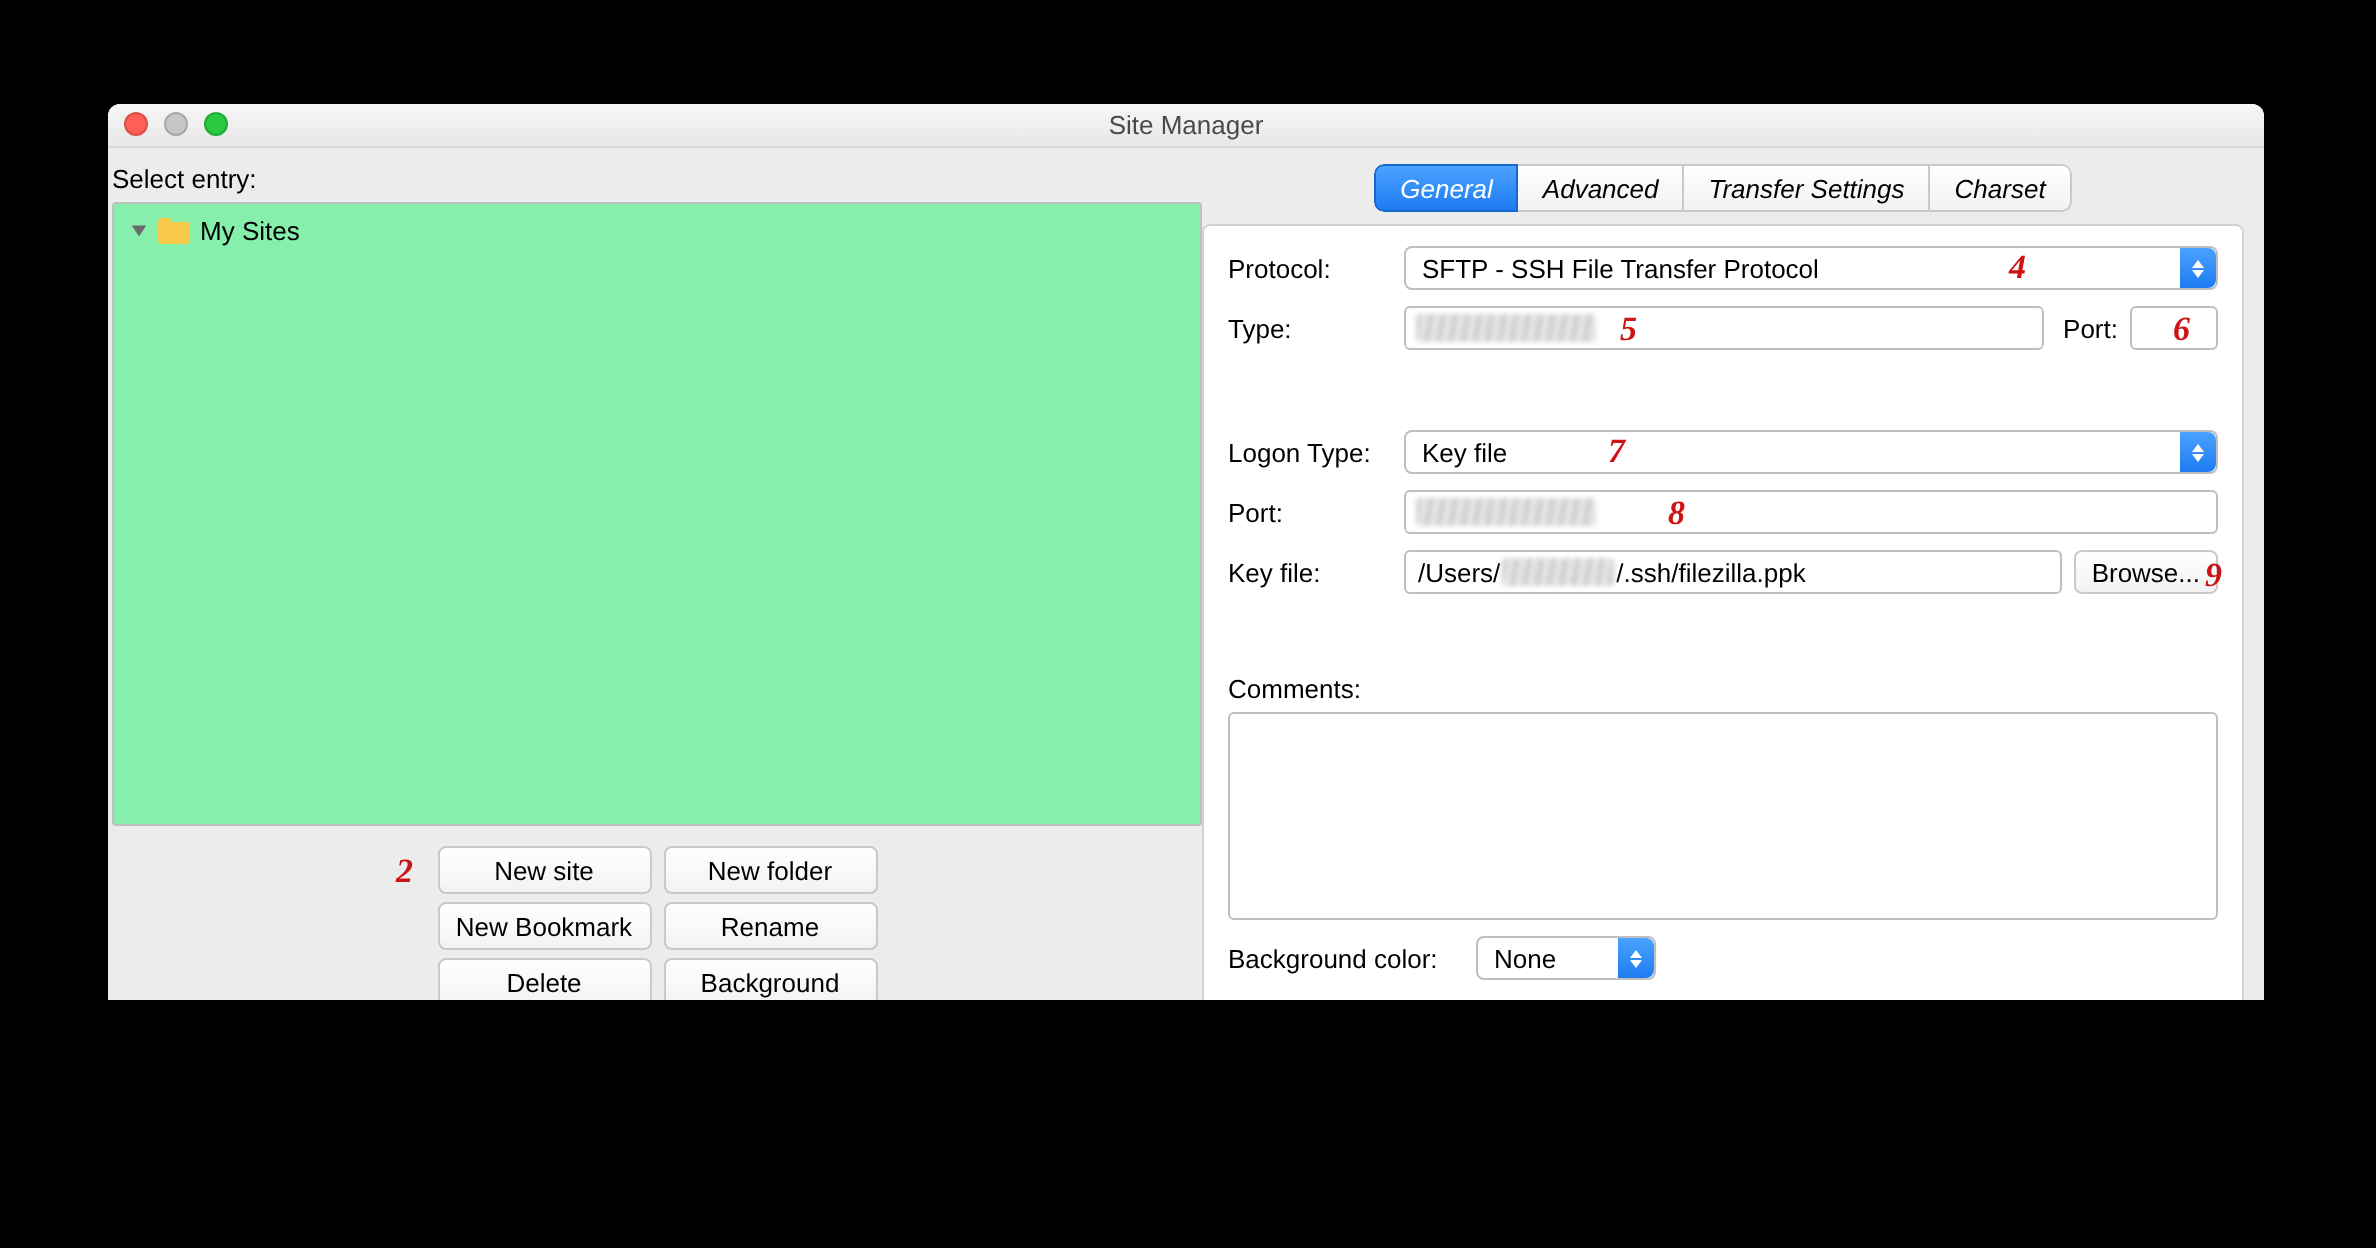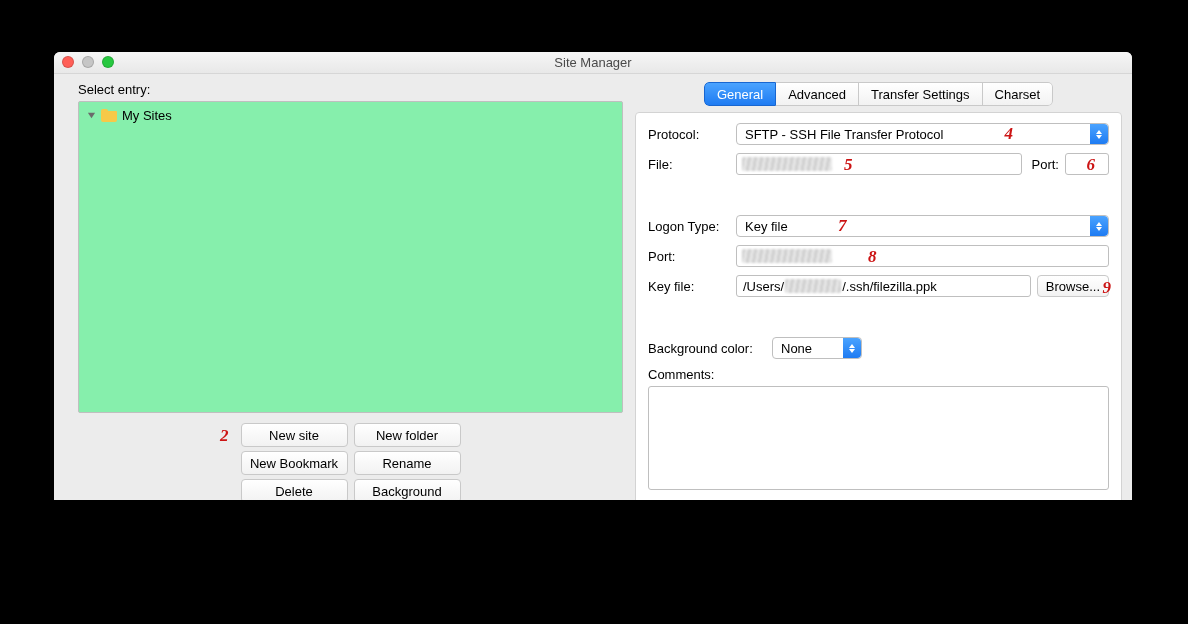--- a/index.html
+++ b/index.html
@@ -13,21 +13,21 @@
   .titlebar {
     height: 22px; display: flex; align-items: center; position: relative;
     background: linear-gradient(#f6f6f6,#e8e8e8); border-bottom: 1px solid #d6d6d6;
   }
   .traffic-lights { display: flex; gap: 8px; position: absolute; left: 8px; top: 4px; }
   .tl { width: 12px; height: 12px; border-radius: 50%; border: 0.5px solid rgba(0,0,0,0.15); }
   .tl.close { background: #ff5f57; }
   .tl.min   { background: #c6c6c6; }
   .tl.max   { background: #28c840; }
   .titlebar-title { margin: 0 auto; font-size: 13px; color: #4a4a4a; }
-  .content { flex: 1; display: flex; padding: 8px 10px 8px 24px; gap: 12px; }
+  .content { flex: 1; display: flex; padding: 8px 10px 8px 2px; }
   .left-pane { width: 545px; display: flex; flex-direction: column; }
   .select-label { font-size: 13px; margin-bottom: 4px; }
   .tree-box {
     flex: 0 0 312px; background: #86efac; border: 1px solid #bfbfbf; border-radius: 2px;
     padding: 4px 6px; overflow: auto; position: relative;
   }
   .tree-row { display: flex; align-items: center; height: 18px; font-size: 13px; }
   .tree-arrow { width: 12px; height: 12px; margin-right: 4px; display: inline-flex; align-items: center; justify-content: center; }
   .tree-arrow svg { width: 9px; height: 9px; }
   .folder-icon { width: 16px; height: 13px; margin-right: 5px; position: relative; }
@@ -51,21 +51,21 @@
   .mac-btn {
     background: linear-gradient(#ffffff,#f2f2f2); border: 1px solid #c9c9c9; border-radius: 4px;
     font-size: 13px; display: flex; align-items: center; justify-content: center; cursor: default;
     box-shadow: 0 1px 0 rgba(255,255,255,0.6) inset;
   }
   .mac-btn.primary {
     background: linear-gradient(#4aa3ff,#1e7bf2); color: #fff; border: 1px solid #1866d0;
   }
   .right-pane { flex: 1; display: flex; flex-direction: column; }
   .tab-bar { display: flex; justify-content: center; margin-bottom: 6px; height: 24px; }
-  .seg { display: flex; border-radius: 5px; overflow: hidden; }
+  .seg { display: flex; border-radius: 5px; overflow: hidden; font-style: italic; }
   .seg-tab {
     background: linear-gradient(#ffffff,#f2f2f2); border: 1px solid #c9c9c9; padding: 2px 12px;
     font-size: 13px; display: flex; align-items: center; cursor: default;
   }
   .seg-tab + .seg-tab { border-left: none; }
   .seg-tab.first { border-radius: 5px 0 0 5px; }
   .seg-tab.last  { border-radius: 0 5px 5px 0; }
   .seg-tab.active { background: linear-gradient(#4aa3ff,#1e7bf2); color: #fff; border-color: #1866d0; }
   .panel {
     background: #ffffff; border: 1px solid #d3d3d3; border-radius: 4px; padding: 10px 12px 14px 12px;
@@ -176,21 +176,21 @@
           <div class="form-row">
             <div class="form-label">Protocol:</div>
             <div class="dropdown" style="flex:1;">
               <span>SFTP - SSH File Transfer Protocol</span>
               <span class="arrows"></span>
             </div>
             <span class="annot" style="right: 96px; top: 1px;">4</span>
           </div>
 
           <div class="form-row">
-            <div class="form-label">File:</div>
+            <div class="form-label">Type:</div>
             <div style="flex:1; position:relative;">
               <input class="text-input" style="width: 100%;" value="">
               <span class="smudge" style="position:absolute; left:6px; top:4px; width:90px;"></span>
             </div>
             <span class="annot" style="left: 196px; top: 2px;">5</span>
             <div style="margin-left:4px;">Port:</div>
             <input class="text-input" style="width: 44px;" value="">
             <span class="annot" style="right: 14px; top: 2px;">6</span>
           </div>
 
@@ -220,33 +220,33 @@
               <span>/Users/</span>
               <span class="smudge" style="width:56px;"></span>
               <span>/.ssh/filezilla.ppk</span>
             </div>
             <div class="browse-btn">Browse...</div>
             <span class="annot" style="right: -2px; top: 3px;">9</span>
           </div>
 
           <div class="gap-block"></div>
 
+          <div class="form-row" style="align-items:flex-start; flex-direction:column; gap:4px;">
+            <div>Comments:</div>
+            <textarea class="textarea" style=""></textarea>
+          </div>
+
           <div class="form-row">
             <div style="width:118px; font-size:13px;">Background color:</div>
             <div class="dropdown small-dropdown">
               <span>None</span>
               <span class="arrows"></span>
             </div>
           </div>
 
-          <div class="form-row" style="align-items:flex-start; flex-direction:column; gap:4px;">
-            <div>Comments:</div>
-            <textarea class="textarea" style=""></textarea>
-          </div>
-
         </div>
       </div>
 
     </div>
 
 
   </div>
 </div>
 
 </body></html>

